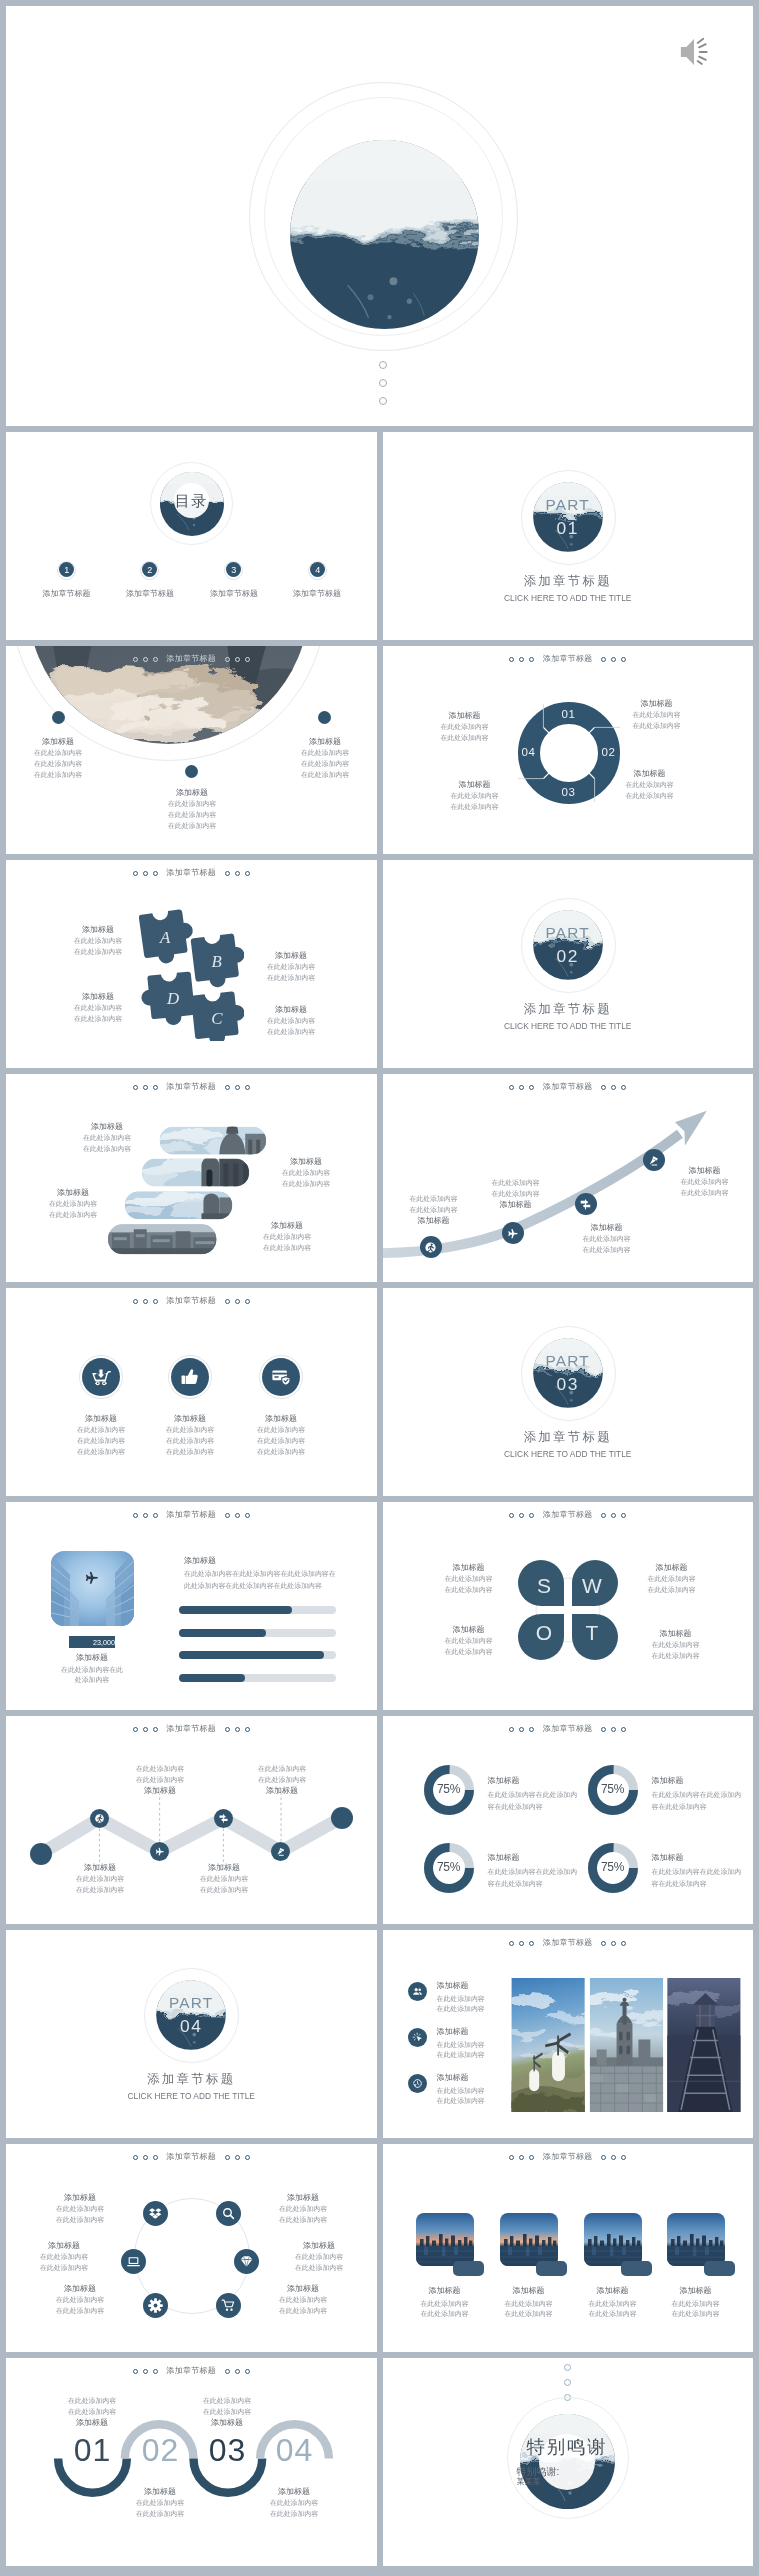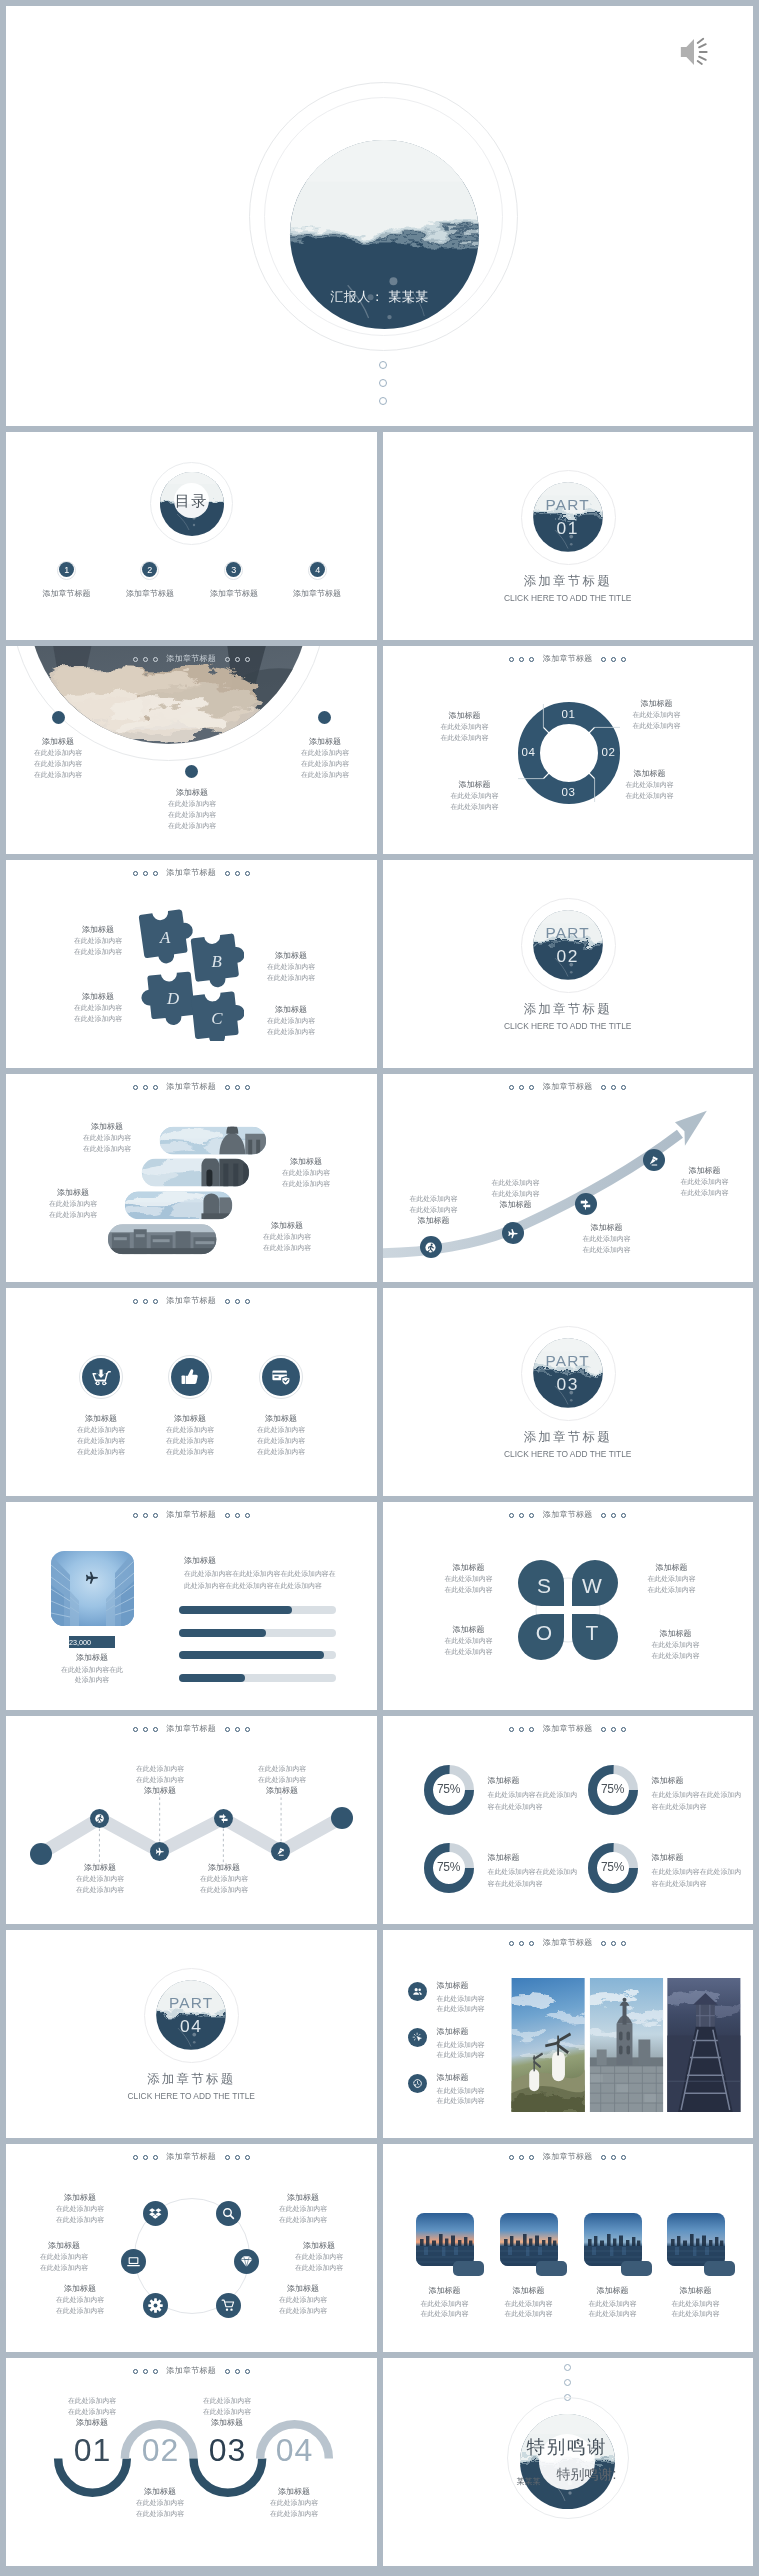--- a/index.html
+++ b/index.html
@@ -65,21 +65,20 @@
           </g>
      <rect x="-26" y="-26" width="250" height="72" fill="#f1f4f4"></rect>
      <circle cx="108" cy="146" r="4" fill="#fff" opacity=".3"></circle>
           <circle cx="124" cy="166" r="2.6" fill="#fff" opacity=".26"></circle>
      <circle cx="85" cy="162" r="3" fill="#fff" opacity=".22"></circle>
           <circle cx="104" cy="182" r="2.2" fill="#fff" opacity=".25"></circle>
      <path d="M62 150c9 10 16 19 21 33" stroke="#fff" stroke-width="1.2" fill="none" opacity=".25"></path>
      <path d="M128 158c5 7 9 14 11 23" stroke="#fff" stroke-width="1" fill="none" opacity=".18"></path>
    </g>
  </svg>
- <div class="abs" style="left:0;right:0;top:282px;text-align:center;font-size:13px;color:#e9eef1;letter-spacing:0.5px">汇报人： 某某某</div>
  <div class="abs" style="left:373px;top:355px">
   <i style="display:block;width:8px;height:8px;border:1.2px solid #9cb0c1;border-radius:50%;margin-bottom:10px"></i>
   <i style="display:block;width:8px;height:8px;border:1.2px solid #9cb0c1;border-radius:50%;margin-bottom:10px"></i>
   <i style="display:block;width:8px;height:8px;border:1.2px solid #9cb0c1;border-radius:50%"></i>
  </div>
 </div>
 <div class="row">
 <div class="slide">
 <div class="abs circ" style="left:144px;top:30px;width:83px;height:83px;border:1px solid #eaecee"></div>
 <svg class="abs" style="left:152px;top:38px" width="68" height="68" viewBox="0 0 68 68">
@@ -709,21 +708,21 @@
               <path d="M0 14 L19 30M0 26 L19 40M0 38 L19 50M0 50 L19 58M0 62 L19 66M83 10 L64 28M83 22 L64 38M83 34 L64 48M83 46 L64 56M83 58 L64 64"></path>
             </g>
   <g stroke="#a8c8e2" stroke-width=".8" opacity=".55">
               <path d="M19 46 L28 54M19 56 L28 62M64 44 L55 52M64 54 L55 60"></path>
             </g>
   <g fill="#2a3b4a">
               <path d="M47 26.5c0 .5-.4.9-.9 1l-3.8.4-1.8 4.5c-.1.2-.3.4-.5.4h-.7c-.3 0-.5-.3-.4-.6l1-4.2-2.7.3-.9 1.4c-.1.1-.2.2-.4.2h-.5c-.2 0-.4-.2-.4-.5l.6-2.5v-.2l-.6-2.5c-.1-.3.1-.5.4-.5h.5c.2 0 .3.1.4.2l.9 1.4 2.7.3-1-4.2c-.1-.3.1-.6.4-.6h.7c.2 0 .4.2.5.4l1.8 4.5 3.8.4c.5 0 .9.4.9 1z"></path>
             </g>
  </g>
         </svg>
-<div class="abs" style="left:63px;top:134px;width:46px;height:12px;background:#32556f;display:flex;align-items:center;justify-content:flex-start;color:#fff;font-size:7.2px">
+<div class="abs" style="left:63px;top:134px;width:46px;height:12px;background:#32556f;display:flex;align-items:center;justify-content:flex-end;color:#fff;font-size:7.2px">
           <span>23,000</span>
         </div>
 <div class="it ctr abs" style="left:40px;top:150px;width:92px">添加标题</div>
 <div class="bd ctr abs" style="left:40px;top:163px;width:92px">在此处添加内容在此</div>
 <div class="bd ctr abs" style="left:40px;top:173px;width:92px">处添加内容</div>
 <div class="it lft abs" style="left:178px;top:53px;width:179px">添加标题</div>
 <div class="bd lft abs" style="left:178px;top:66px;width:156px;white-space:normal;line-height:1.75">在此处添加内容在此处添加内容在此处添加内容在此处添加内容在此处添加内容在此处添加内容</div>
 <div class="abs" style="left:173px;top:104px;width:157px;height:8px;border-radius:4px;background:#d9dfe4"></div>
 <div class="abs" style="left:173px;top:104px;width:113px;height:8px;border-radius:4px;background:#32556f"></div>
 <div class="abs" style="left:173px;top:127px;width:157px;height:8px;border-radius:4px;background:#d9dfe4"></div>
@@ -1444,18 +1443,18 @@
     <rect x="-14" y="51" width="128" height="2" fill="#9db2bf" opacity=".55"></rect>
             </g>
    <rect x="-14" y="-14" width="128" height="36" fill="#f1f4f4"></rect>
    <circle cx="52" cy="71" r="2.3" fill="#fff" opacity=".35"></circle>
             <circle cx="52" cy="81" r="1.7" fill="#fff" opacity=".3"></circle>
    <path d="M28 64c8 7 15 14 19 25" stroke="#fff" stroke-width="1" fill="none" opacity=".25"></path>
   </g>
         </svg>
  <div class="abs circ" style="left:156px;top:76px;width:56px;height:56px;background:rgba(255,255,255,.93)"></div>
  <div class="abs" style="left:95px;top:80px;width:179px;text-align:center;font-size:18.4px;color:#47525c;letter-spacing:1.8px;line-height:1">特别鸣谢</div>
- <div class="abs" style="left:134px;top:106px;width:100px;text-align:right;font-size:14px;color:#5f666d;line-height:1.55">特别鸣谢:</div>
+ <div class="abs" style="left:134px;top:106px;width:100px;text-align:left;font-size:10px;color:#5f666d;line-height:1.55">特别鸣谢:</div>
  <div class="abs" style="left:134px;top:118px;width:100px;text-align:left;font-size:8px;color:#5f666d;line-height:1.55">某某某</div>
 </div>
 </div>
 </div>
 
 
 </body></html>

